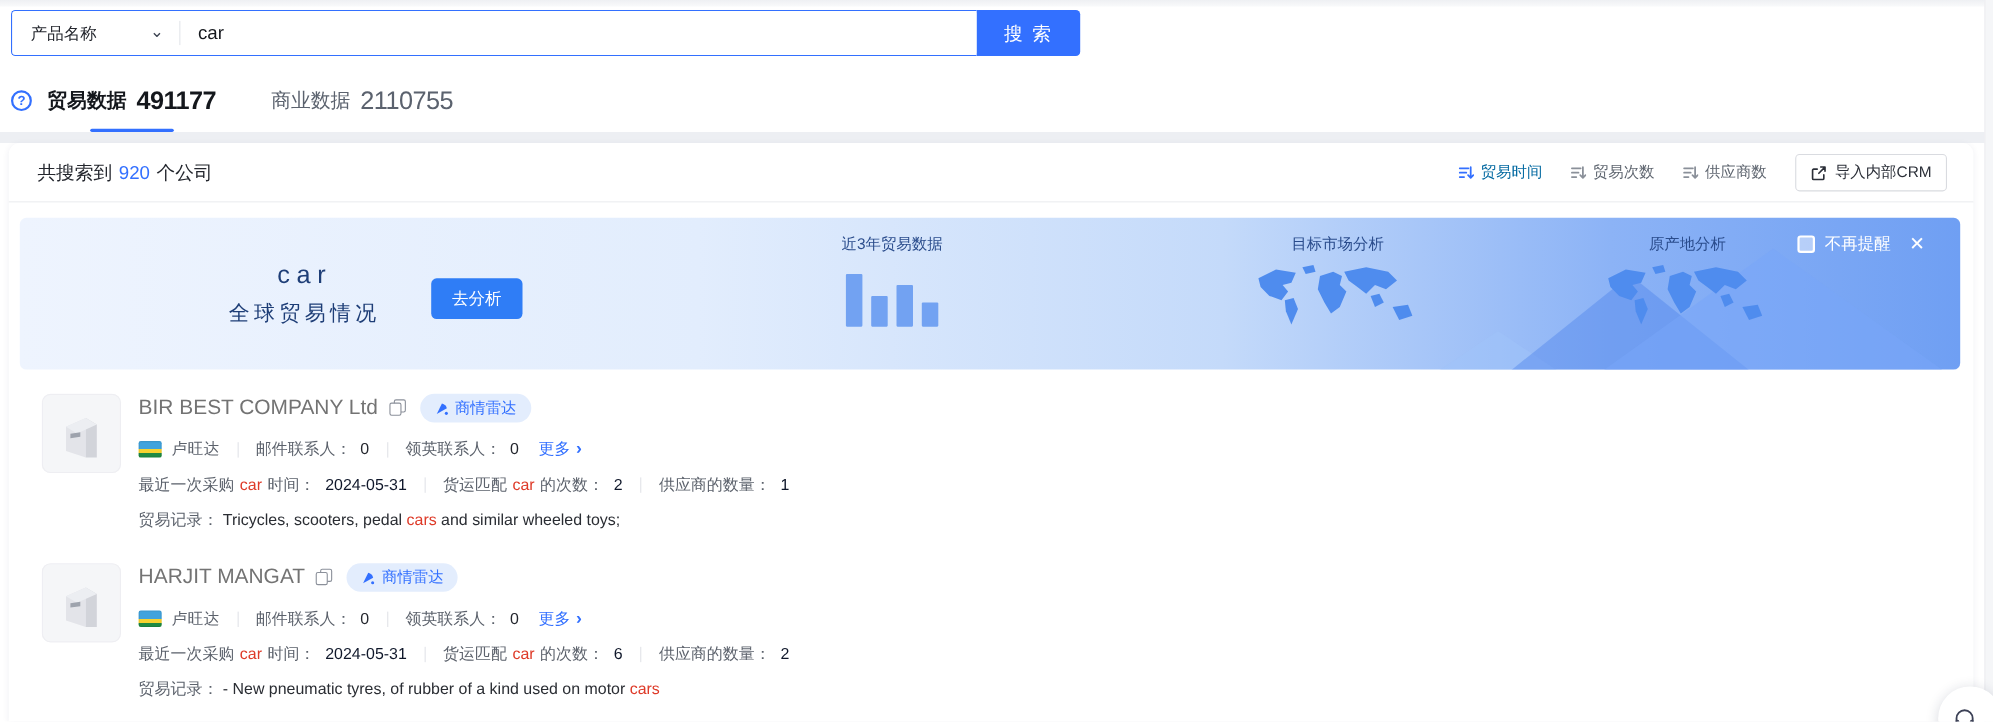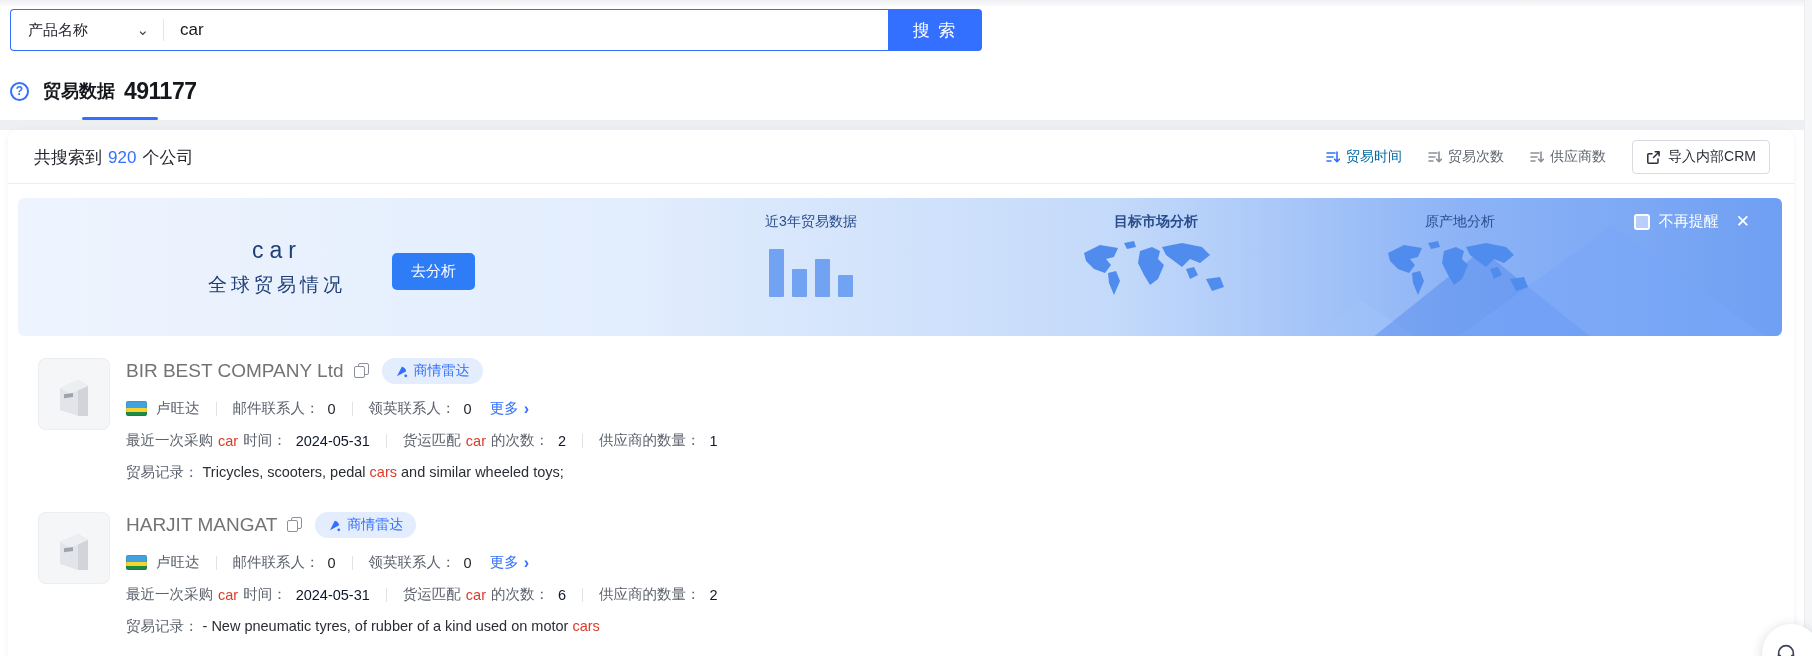--- a/index.html
+++ b/index.html
@@ -65,21 +65,21 @@
   .tri3 { right:330px; bottom:-25px; border-left:90px solid transparent;
     border-right:90px solid transparent; border-bottom:60px solid rgba(160,195,250,0.5); }
   .banner-left { position:absolute; left:190px; top:50%; transform:translateY(-50%);
     text-align:center; color:#1e3e77; }
   .banner-kw { font-size:23px; letter-spacing:6px; font-weight:500; }
   .banner-sub { font-size:19px; letter-spacing:4px; margin-top:8px; }
   .analyze-btn { position:absolute; left:374px; top:55px; background:#2f7df6; color:#fff;
     border:none; border-radius:5px; font-size:15px; padding:9px 19px; cursor:pointer; }
   .banner-sec { position:absolute; top:15px; width:220px; text-align:center;
     color:#2a4c8c; font-size:14px; }
-  .sec1 { left:683px; } .sec2 { left:1028px;font-weight:bold; } .sec3 { left:1332px; }
+  .sec1 { left:683px; } .sec2 { left:1088px; } .sec3 { left:1406px; }
   .mini-chart { display:flex; align-items:flex-end; gap:8px; height:54px;
     margin:12px auto 0; width:fit-content; }
   .mini-chart .bar { width:15px; background:#72a2f2; border-radius:1px; }
   .sec-map { margin-top:8px; }
   .dismiss { position:absolute; top:14px; right:32px; display:flex; align-items:center;
     gap:9px; color:#fff; font-size:15px; }
   .dismiss-check { width:16px; height:16px; border:2px solid #fff; border-radius:3px;
     background:rgba(255,255,255,0.45); cursor:pointer; }
   .dismiss-x { font-size:17px; margin-left:8px; cursor:pointer; line-height:1; }
   
@@ -135,20 +135,24 @@
   </div>
   <button class="search-btn">搜 索</button>
 </div>
 
 <div class="tabs-row">
   <span class="help-icon">?</span>
   <div class="tab active">
     <span class="t-label">贸易数据</span>
     <span class="t-count">491177</span>
   </div>
+  <div class="tab">
+    <span class="t-label">商业数据</span>
+    <span class="t-count">2110755</span>
+  </div>
 </div>
 
 <div class="gap-strip"></div>
 
 <div class="card">
 
   <div class="card-header">
     <div class="found">
       <span>共搜索到</span><span class="num">920</span><span>个公司</span>
     </div>

